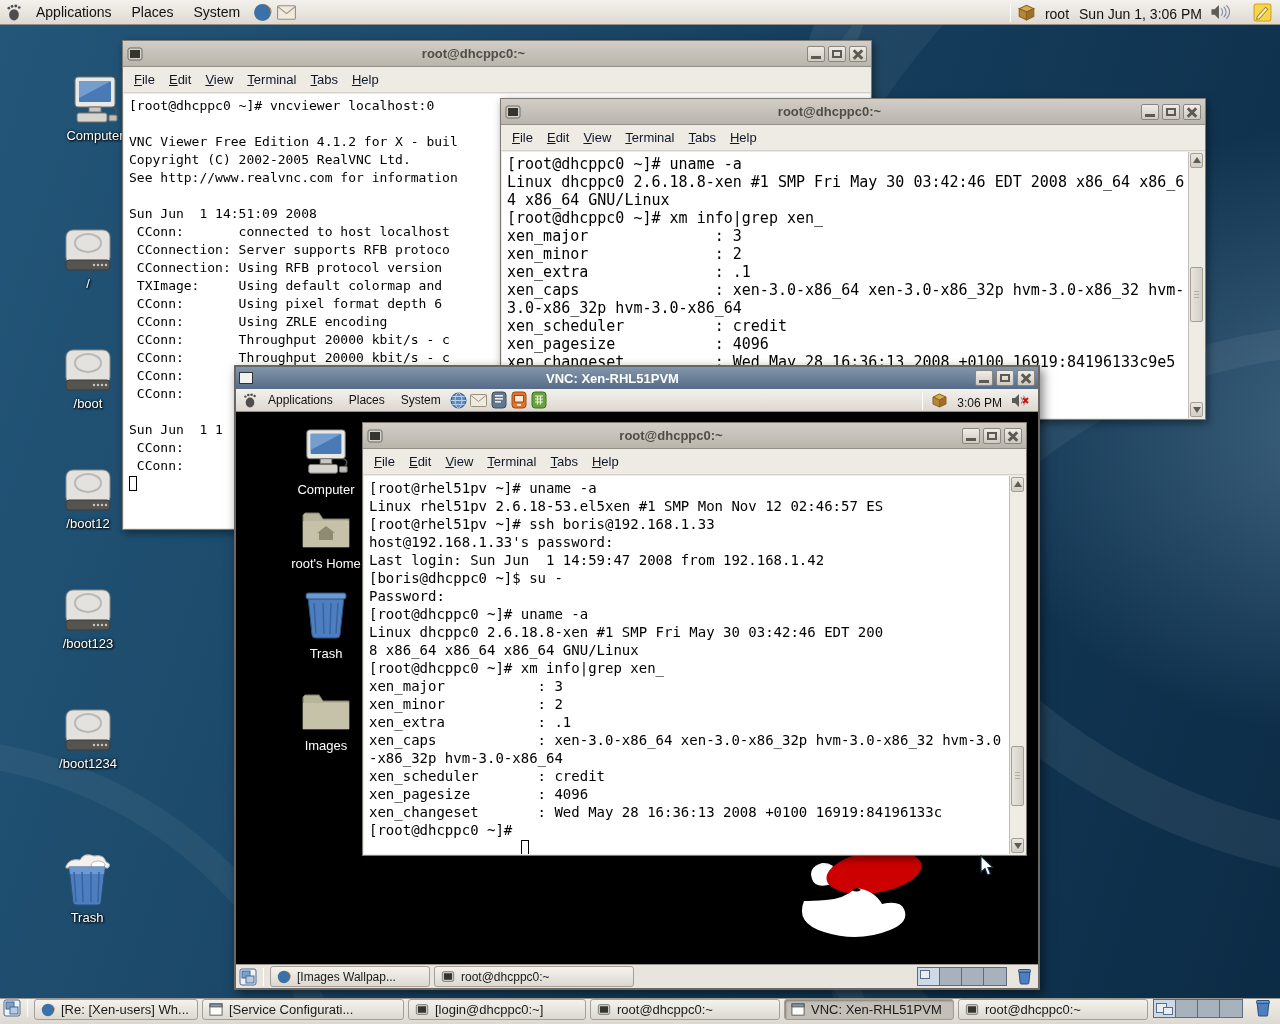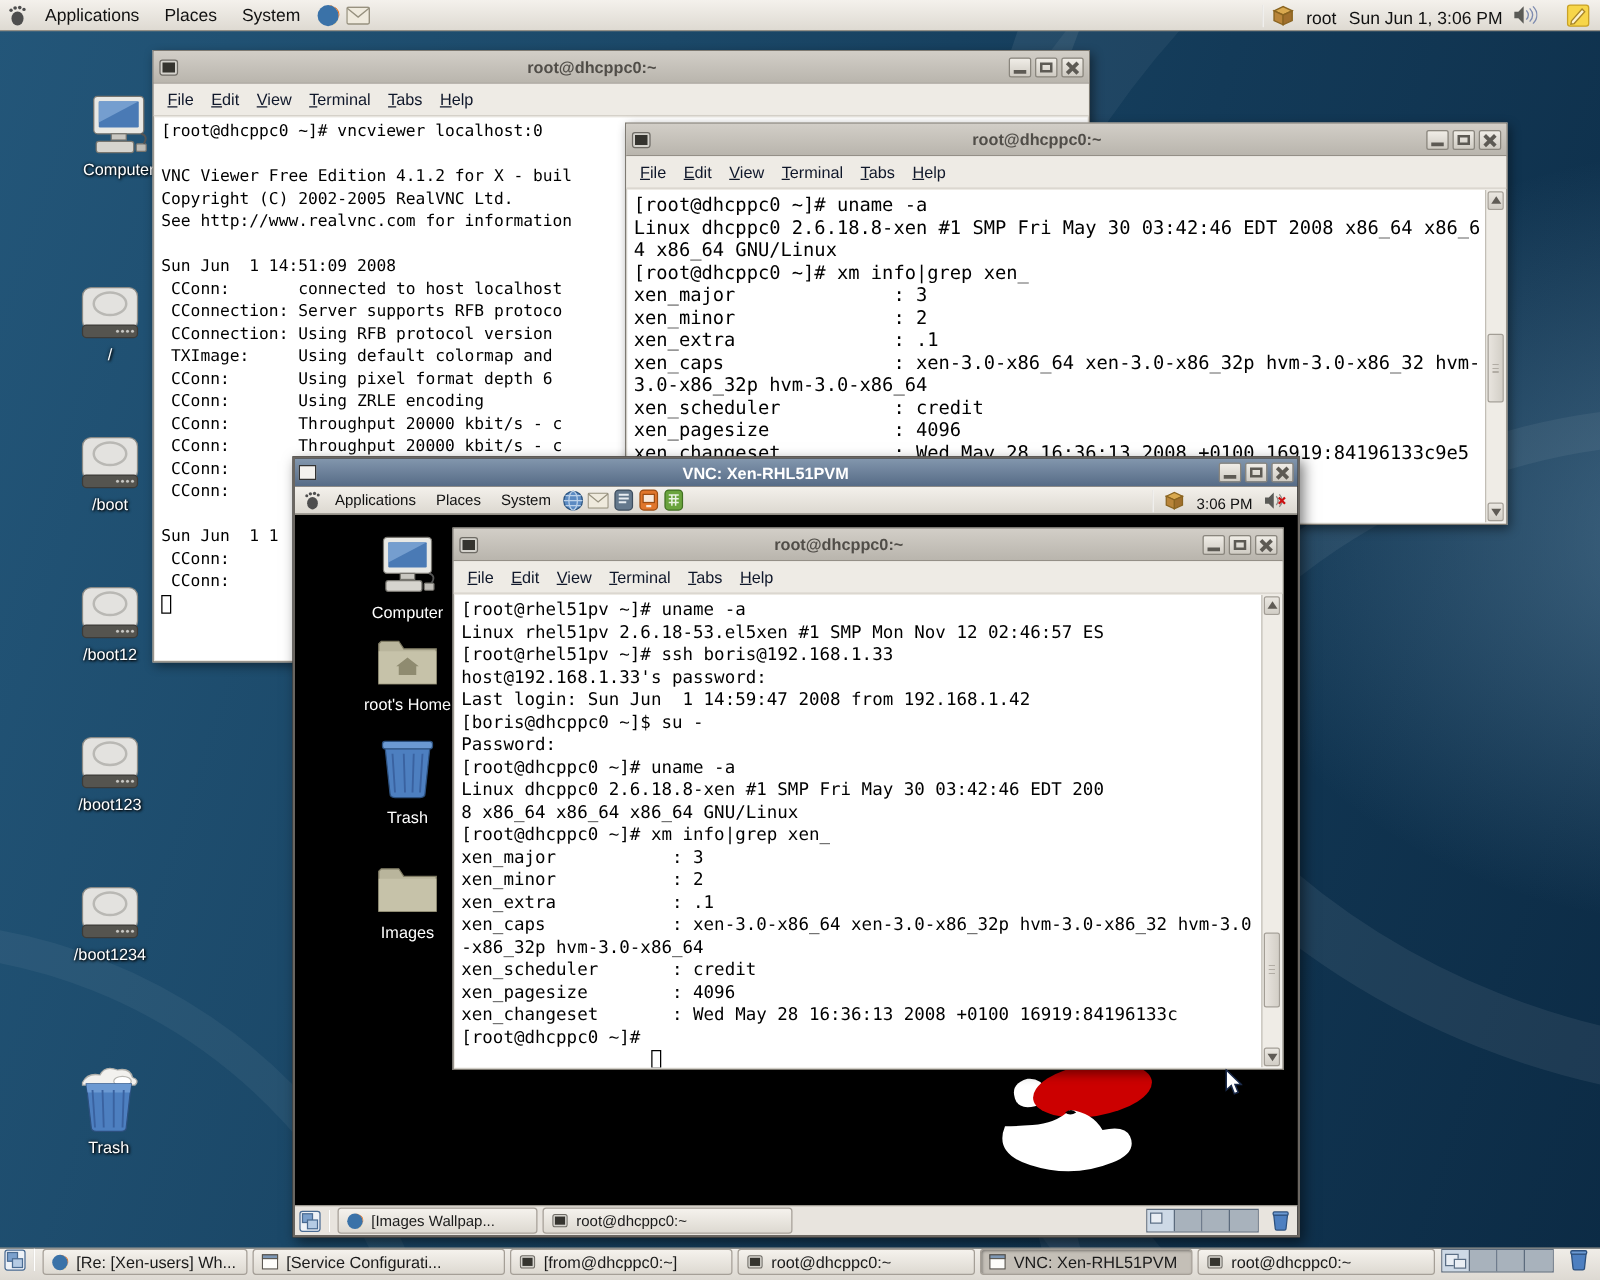--- a/index.html
+++ b/index.html
@@ -639,21 +639,21 @@
     <span class="tlabel">[Service Configurati...</span>
   </span>
 
   <span class="task-btn" style="width:178px;">
     <span class="icon14">
       <svg width="14" height="13" viewBox="0 0 16 16">
           <rect x="1" y="2" width="14" height="12" rx="2" fill="#d4d2cc" stroke="#6e6b65"></rect>
           <rect x="3" y="4" width="10" height="8" fill="#35342f"></rect>
         </svg>
     </span>
-    <span class="tlabel">[from@dhcppc0:~]</span>
+    <span class="tlabel">[login@dhcppc0:~]</span>
   </span>
 
   <span class="task-btn" style="width:190px;">
     <span class="icon14">
       <svg width="14" height="13" viewBox="0 0 16 16">
           <rect x="1" y="2" width="14" height="12" rx="2" fill="#d4d2cc" stroke="#6e6b65"></rect>
           <rect x="3" y="4" width="10" height="8" fill="#35342f"></rect>
         </svg>
     </span>
     <span class="tlabel">root@dhcppc0:~</span>

